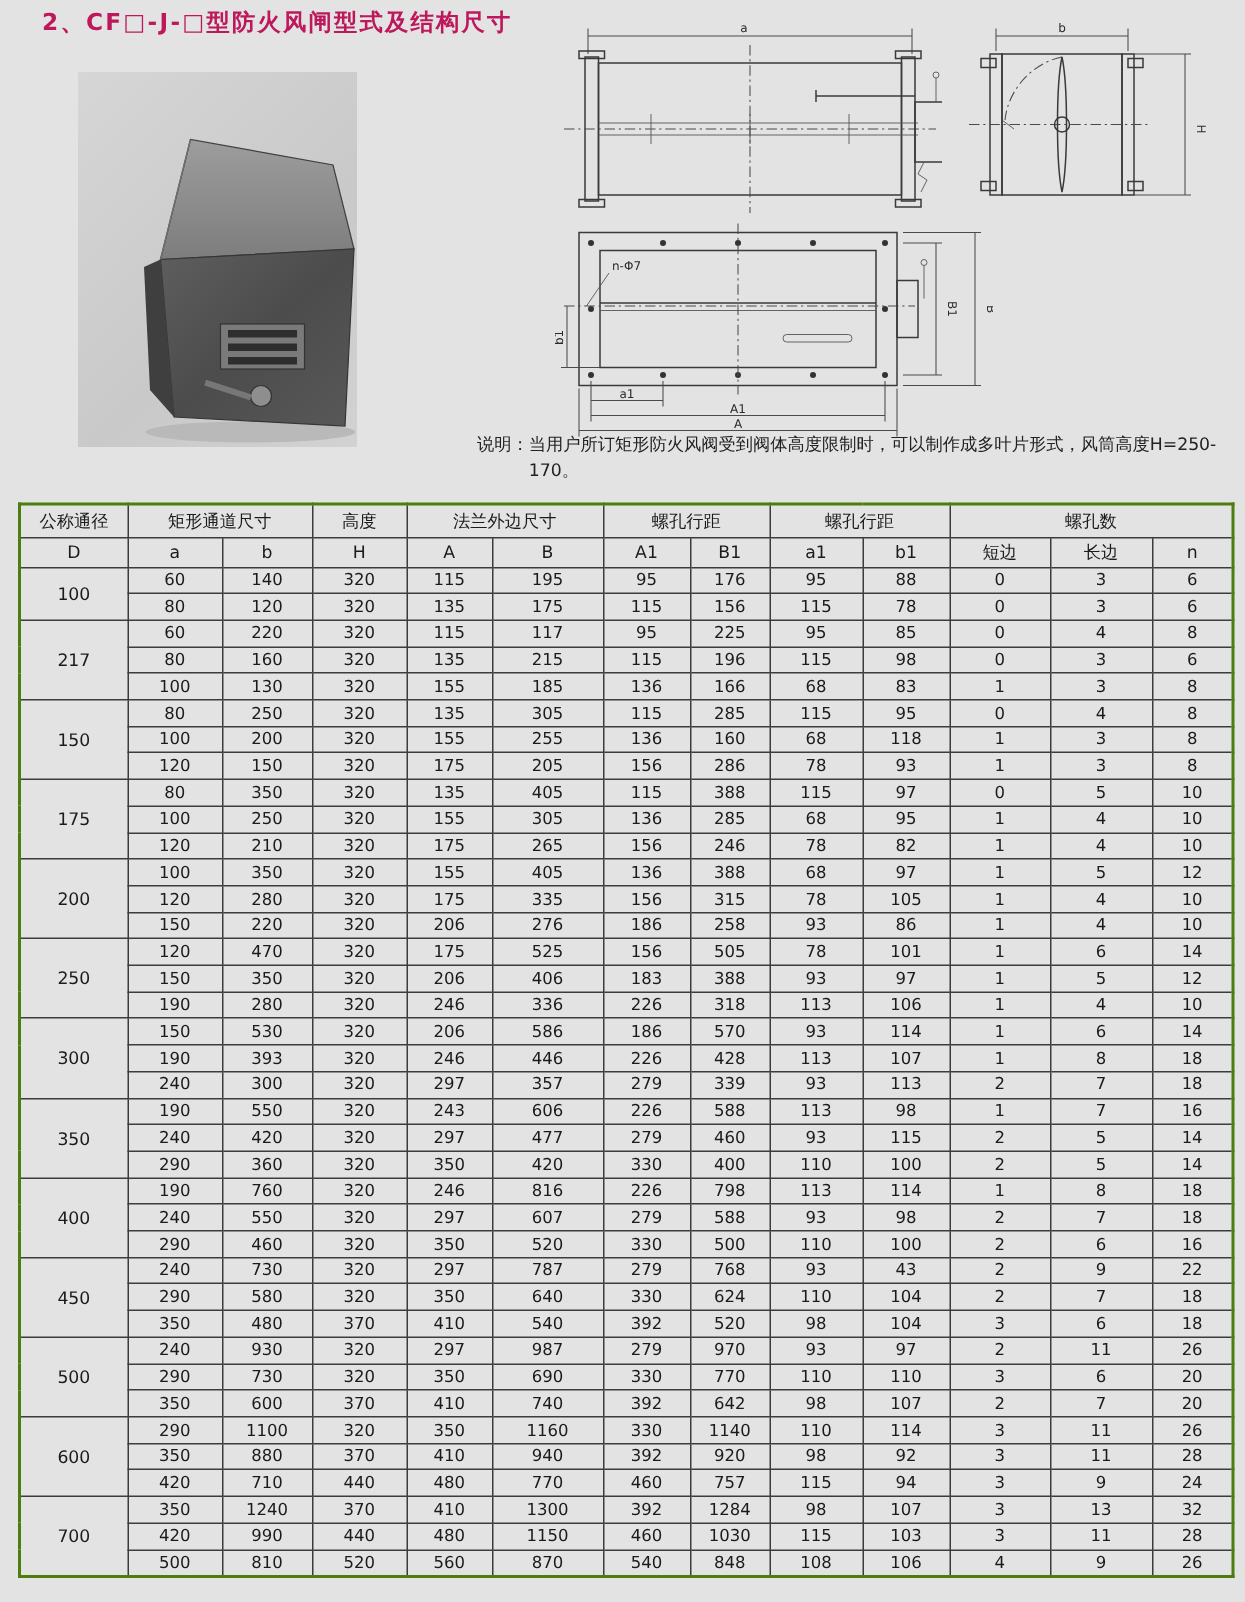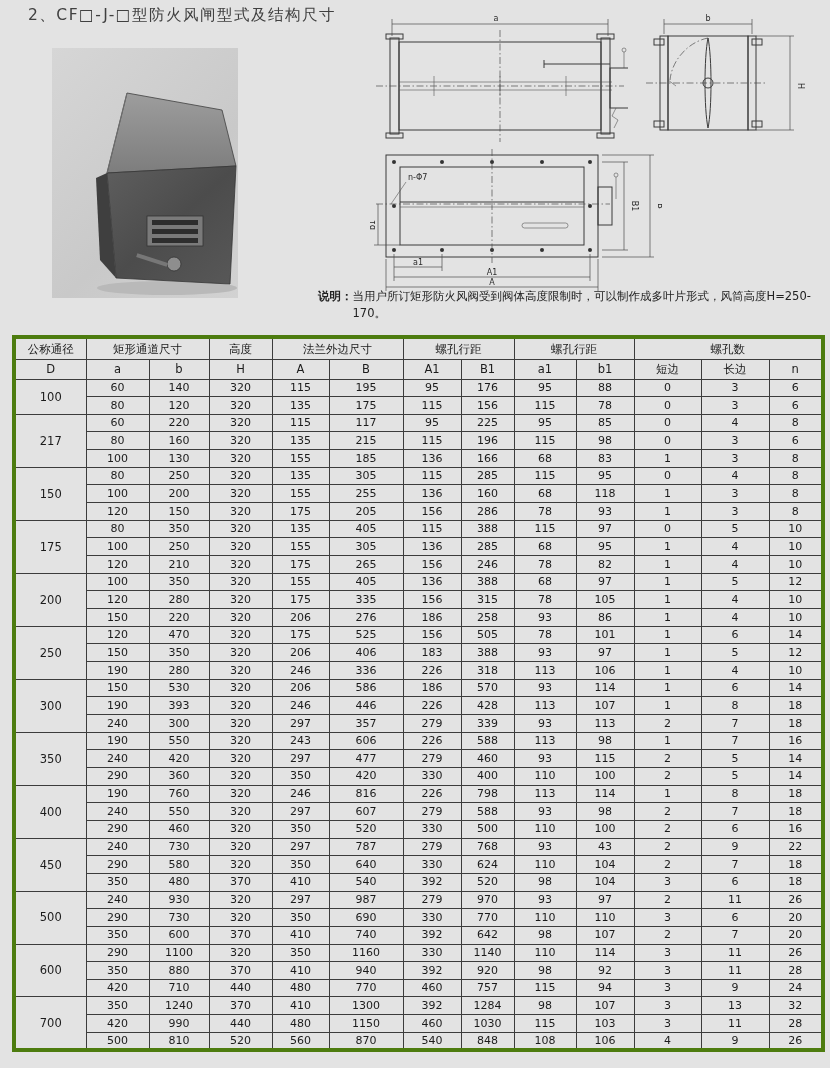--- a/index.html
+++ b/index.html
@@ -6,52 +6,52 @@
   html,body { margin:0; padding:0; }
   body {
     width:830px; height:1068px; position:relative;
     background:#e3e3e3;
     font-family:"DejaVu Sans","Liberation Sans",sans-serif;
     color:#1d1d1d; overflow:hidden;
   }
   .page { position:absolute; inset:0; }
   .title {
     position:absolute; left:28px; top:5px;
-    font-size:15.5px; font-weight:400; color:#404040; letter-spacing:1.5px;
+    font-size:15.5px; font-weight:700; color:#be185d; letter-spacing:1.5px;
   }
   .photo {
     position:absolute; left:52px; top:48px; width:186px; height:250px;
     background:linear-gradient(135deg,#d6d6d6 0%,#c9c9c9 60%,#d2d2d2 100%);
   }
   .drawing { position:absolute; }
   .d-side  { left:372px; top:12px;  width:256px; height:136px; }
   .d-end   { left:632px; top:12px;  width:180px; height:136px; }
   .d-front { left:370px; top:147px; width:292px; height:146px; }
   svg .ln { stroke:#3a3a3a; stroke-width:1; fill:none; }
   svg .thin { stroke:#555; stroke-width:0.6; fill:none; }
   svg .dash { stroke:#4a4a4a; stroke-width:0.7; fill:none; stroke-dasharray:7 2.5 1.5 2.5; }
   svg .dim { stroke:#4a4a4a; stroke-width:0.7; fill:none; }
   svg text { font-family:"DejaVu Sans",sans-serif; font-size:8px; fill:#2a2a2a; }
   .note {
     position:absolute; left:318px; top:288px; width:505px;
     font-size:11.5px; line-height:1.5; color:#222; display:flex;
   }
-  .note .lbl { white-space:nowrap;font-weight:bold; }
+  .note .lbl { white-space:nowrap; }
   table.dim-table {
     position:absolute; left:12px; top:335px;
     width:811px; height:717px;
     border-collapse:collapse; table-layout:fixed;
     font-size:11px; color:#1b1b1b;
   }
   table.dim-table th, table.dim-table td {
     border:1px solid #3c3c3c; text-align:center; vertical-align:middle;
     padding:0; font-weight:400; line-height:1.05;
     overflow:hidden; white-space:nowrap;
   }
-  table.dim-table { border:4px solid #4d7c0f; }
+  table.dim-table { border:2px solid #4d7c0f; }
   thead tr.h1 { height:22px; }
   thead tr.h2 { height:20px; }
   thead th { font-size:11.5px; }
   tbody tr { height:17px; }
   tbody tr.group-start td { border-top:1.6px solid #2e2e2e; }
   td.dcol { font-size:11.5px; }
 </style>
 </head>
 <body>
 

